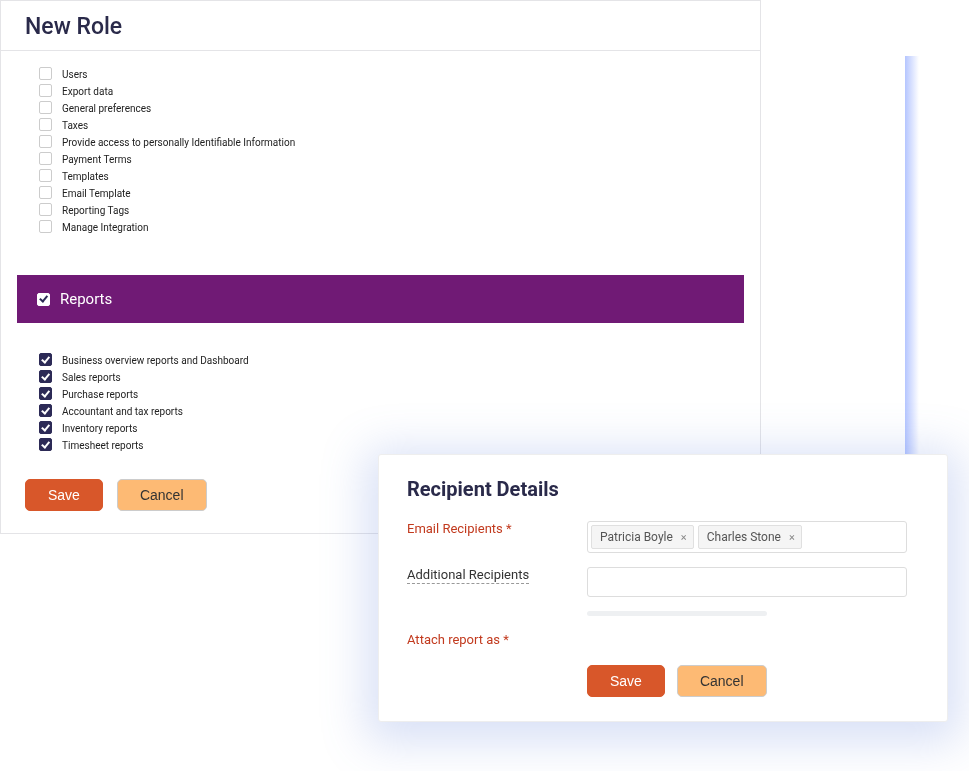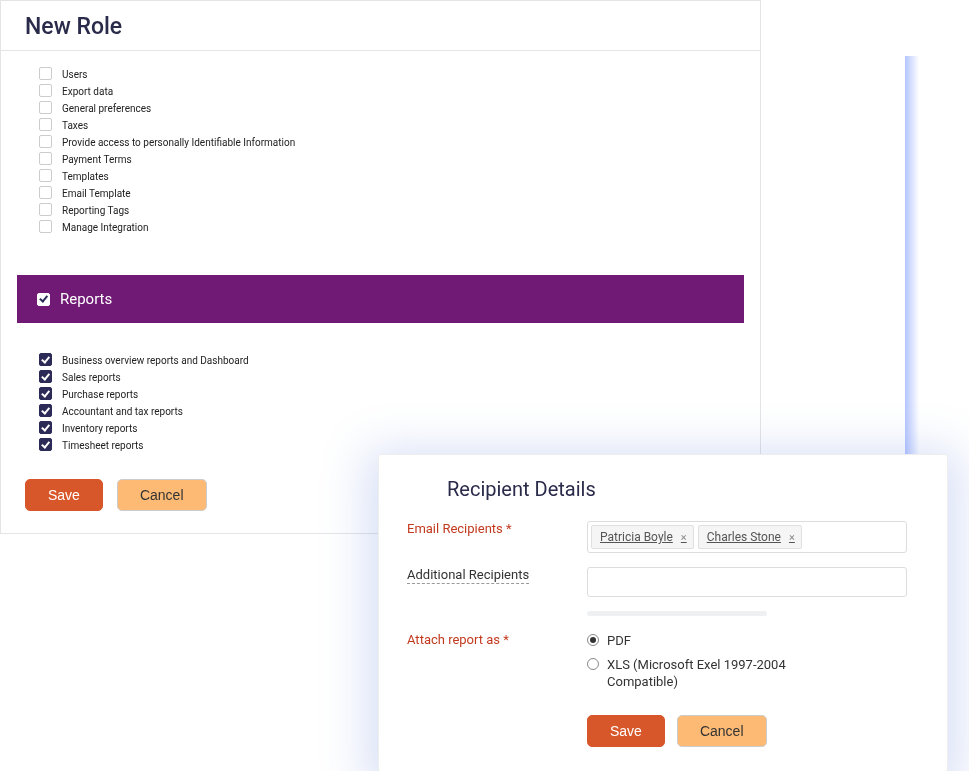--- a/index.html
+++ b/index.html
@@ -115,23 +115,22 @@
     width: 570px;
     background: #fff;
     border: 1px solid #eee;
     border-radius: 3px;
     box-shadow: 0 8px 45px 12px rgba(100,130,220,0.25);
     padding: 22px 28px 24px 28px;
   }
   .recipient-title {
     font-size: 20px;
     color: #2a2a4a;
-    font-weight: 400;
+    font-weight: 700;
     margin-bottom: 20px;
-    margin-left: 40px;
   }
   .form-row {
     display: flex;
     align-items: flex-start;
     margin-bottom: 14px;
     font-size: 13px;
   }
   .form-label {
     width: 180px;
     flex-shrink: 0;
@@ -155,21 +154,20 @@
   }
   .tag {
     background: #f5f5f5;
     border: 1px solid #e0e0e0;
     border-radius: 2px;
     padding: 4px 6px 4px 8px;
     display: inline-flex;
     align-items: center;
     font-size: 12px;
     color: #555;
-    text-decoration: underline;
   }
   .tag .x {
     margin-left: 8px;
     font-size: 11px;
     color: #888;
     cursor: pointer;
   }
   .text-input {
     border: 1px solid #ddd;
     border-radius: 3px;
@@ -336,29 +334,19 @@
     </div>
   </div>
 
   <div class="scrub"></div>
 
   <div class="form-row">
     <div class="form-label">
       <span class="label-req">Attach report as</span>
       <span class="req-star"> *</span>
     </div>
-    <div class="form-field">
-      <div class="radio-row">
-        <span class="radio selected"></span>
-        <span class="radio-text">PDF</span>
-      </div>
-      <div class="radio-row">
-        <span class="radio"></span>
-        <span class="radio-text">XLS (Microsoft Exel 1997-2004 Compatible)</span>
-      </div>
-    </div>
   </div>
 
   <div class="recip-buttons">
     <button class="btn btn-primary">Save</button>
     <button class="btn btn-secondary">Cancel</button>
   </div>
 </div>
 
 </body></html>

